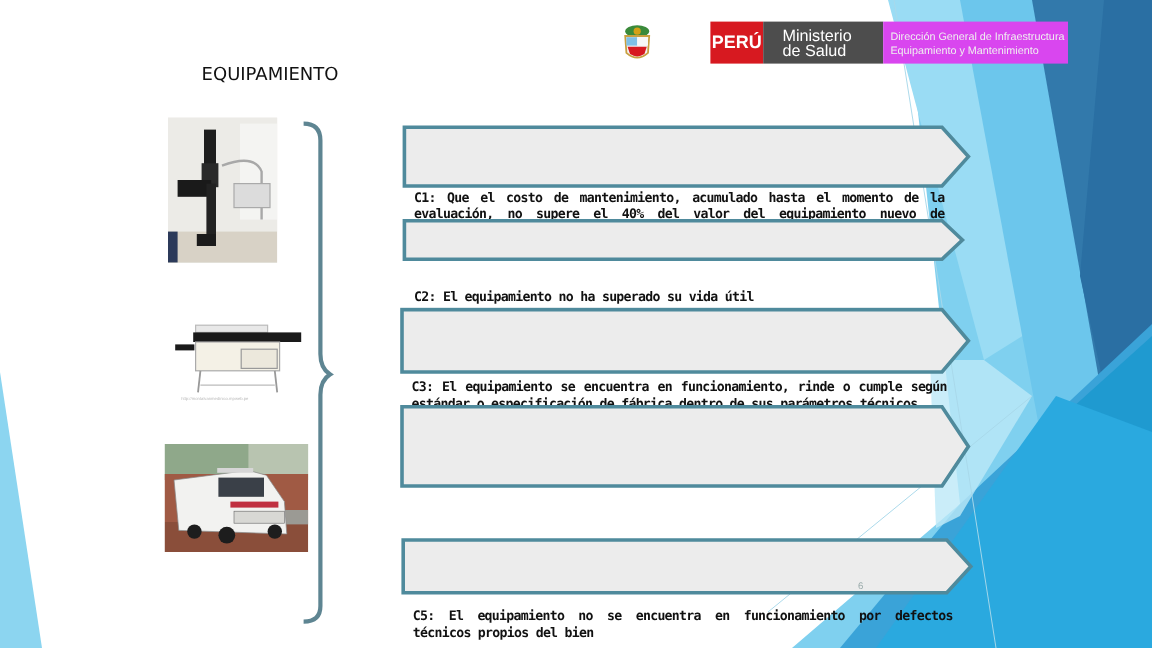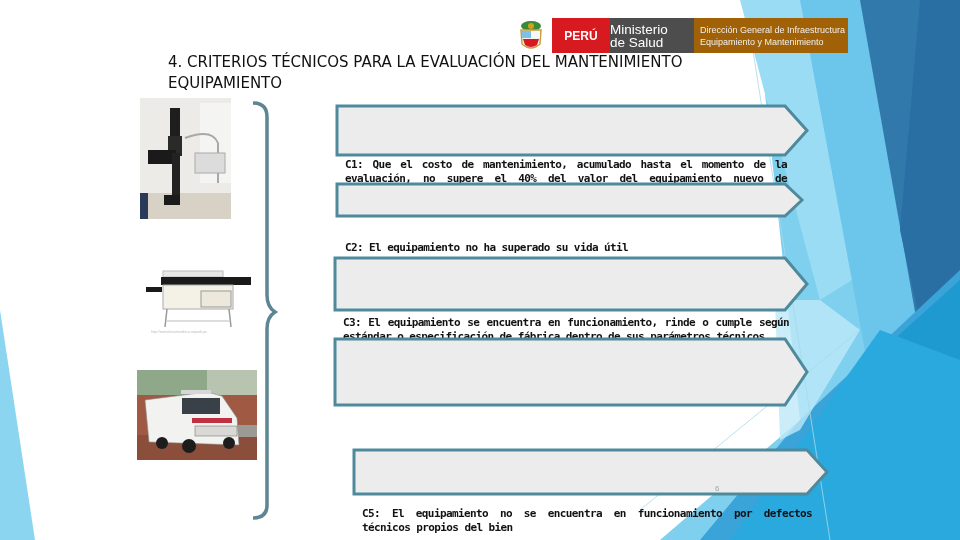--- a/index.html
+++ b/index.html
@@ -1,22 +1,22 @@
 <!DOCTYPE html>
 <html><head>
 <meta charset="utf-8">
 <style>
   html, body { margin:0; padding:0; }
   body { width:960px; height:540px; position:relative; overflow:hidden; background:#ffffff; font-family:"DejaVu Sans", sans-serif; }
   .bg { position:absolute; left:0; top:0; width:960px; height:540px; z-index:0; }
   .logo-bar { position:absolute; left:516px; top:18px; height:35px; display:flex; z-index:3; }
   .logo-shield { width:30px; height:35px; margin-right:6px; }
-  .logo-peru { background:#d71920; color:#fff; font-family:"Liberation Sans", sans-serif; font-weight:bold; font-size:12px; width:58px; display:flex; align-items:center; justify-content:center; }
-  .logo-min { background:#4d4d4d; color:#fff; font-family:"Liberation Sans", sans-serif; font-size:13.5px; line-height:13px; width:84px; padding-left:0; display:flex; flex-direction:column; justify-content:center; }
-  .logo-dir { background:#a16207; color:#f0f0f0; font-family:"Liberation Sans", sans-serif; font-size:9px; line-height:12px; width:148px; padding-left:6px; display:flex; flex-direction:column; justify-content:center; }
+  .logo-peru { background:#d71920; color:#fff; font-family:"Liberation Sans", sans-serif; font-weight:bold; font-size:15px; width:44px; display:flex; align-items:center; justify-content:center;margin-left:40px; }
+  .logo-min { background:#4d4d4d; color:#fff; font-family:"Liberation Sans", sans-serif; font-size:13.5px; line-height:13px; width:84px; padding-left:16px; display:flex; flex-direction:column; justify-content:center; }
+  .logo-dir { background:#d946ef; color:#f0f0f0; font-family:"Liberation Sans", sans-serif; font-size:9px; line-height:12px; width:148px; padding-left:6px; display:flex; flex-direction:column; justify-content:center; }
   .title { position:absolute; left:168px; top:52px; width:580px; font-family:"DejaVu Sans", sans-serif; font-size:15px; line-height:21px; color:#111; z-index:3; }
   .photo { position:absolute; z-index:3; overflow:hidden; }
   .brace { position:absolute; left:240px; top:95px; width:50px; height:430px; z-index:3; }
   .crit { position:absolute; z-index:3; }
   .crit svg { position:absolute; left:0; top:0; }
   .crit .txt { position:absolute; left:10px; top:6px; font-family:"DejaVu Sans Mono", monospace; font-size:11px; line-height:14px; color:#111; text-align:justify; font-weight:bold; letter-spacing:-0.6px;margin-top:48px; }
   .pagenum { position:absolute; left:715px; top:484px; font-size:8px; color:#9aa; z-index:4; font-family:"Liberation Sans", sans-serif; }
 </style>
 </head>
 <body>
@@ -56,21 +56,20 @@
     <span>Ministerio</span>
     <span>de Salud</span>
   </div>
   <div class="logo-dir">
     <span>Dirección General de Infraestructura</span>
     <span>Equipamiento y Mantenimiento</span>
   </div>
 </div>
 
 <div class="title">
-  <div>4. CRITERIOS TÉCNICOS PARA LA EVALUACIÓN DEL MANTENIMIENTO</div>
   <div>EQUIPAMIENTO</div>
 </div>
 
 <div class="photo" style="left:140px; top:98px; width:91px; height:121px; background:#e9e7e2;">
   <svg width="91" height="121" viewBox="0 0 91 121">
     <rect x="0" y="0" width="91" height="121" fill="#ecebe7"></rect>
     <rect x="0" y="95" width="91" height="26" fill="#d8d2c6"></rect>
     <rect x="60" y="5" width="31" height="80" fill="#f4f4f2"></rect>
     <rect x="30" y="10" width="10" height="30" fill="#1e1e1e"></rect>
     <rect x="28" y="38" width="14" height="20" fill="#2a2a2a"></rect>
@@ -139,20 +138,20 @@
   </svg>
   <div class="txt" style="top:12px; width:446px;">C3: El equipamiento se encuentra en funcionamiento, rinde o cumple según estándar o especificación de fábrica dentro de sus parámetros técnicos</div>
 </div>
 
 <div class="crit" style="left:333px; top:337px; width:477px; height:70px;">
   <svg width="477" height="70" viewBox="0 0 477 70">
     <polygon points="2,2 452,2 474,35 452,68 2,68" fill="#ececec" stroke="#4f8a9c" stroke-width="3"></polygon>
   </svg>
 </div>
 
-<div class="crit" style="left:352px; top:448px; width:478px; height:48px;">
+<div class="crit" style="left:334px; top:448px; width:478px; height:48px;">
   <svg width="478" height="48" viewBox="0 0 478 48">
     <polygon points="2,2 455,2 475,24 455,46 2,46" fill="#ececec" stroke="#4f8a9c" stroke-width="3"></polygon>
   </svg>
   <div class="txt" style="top:11px; width:450px;">C5: El equipamiento no se encuentra en funcionamiento por defectos técnicos propios del bien</div>
 </div>
 
 <div class="pagenum">6</div>
 
 </body></html>

